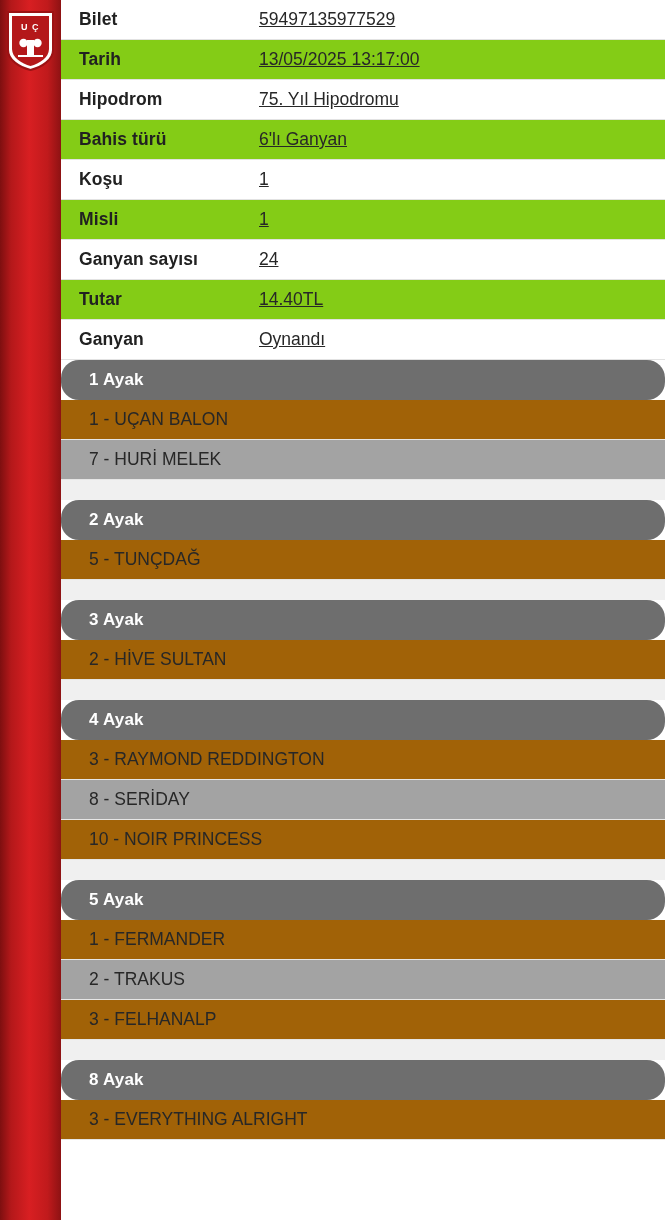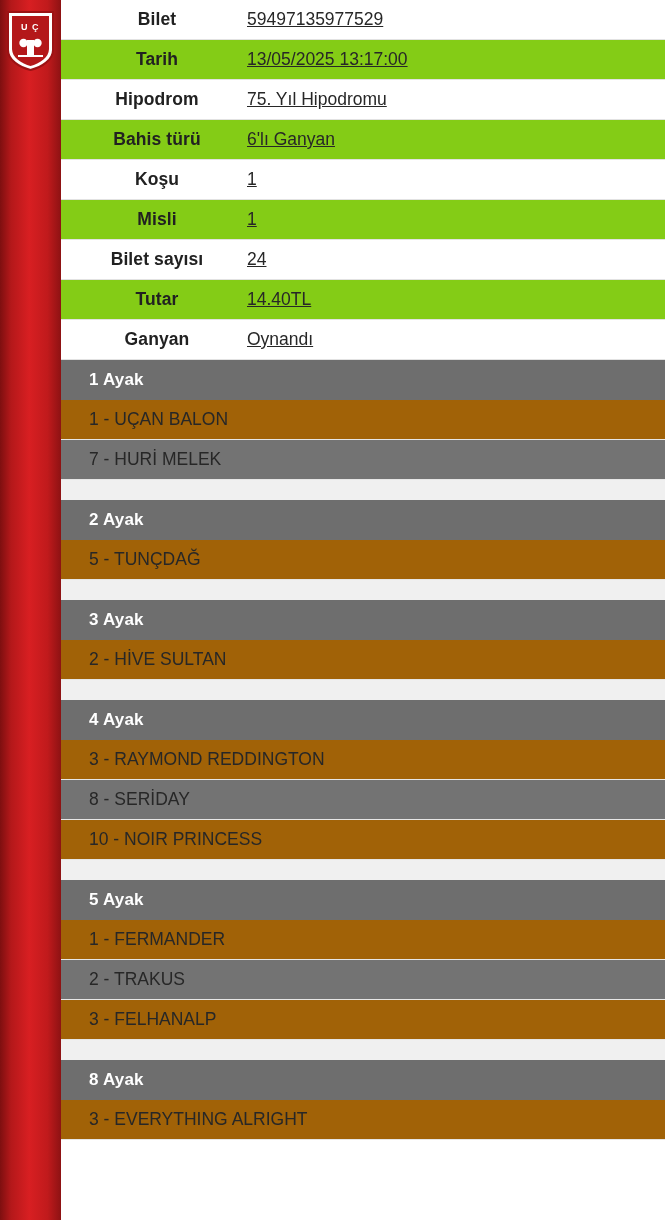--- a/index.html
+++ b/index.html
@@ -40,22 +40,21 @@
     height: 1220px;
     background: #ffffff;
     overflow: hidden;
   }
 
   .info-row {
     display: flex;
     align-items: center;
     height: 40px;
     border-bottom: 1px solid #e2e2e2;
-    padding: 0 0 0 6px;
-    text-align: center;
+    padding: 0 0 0 18px;
   }
   .info-row.alt { background: #84cc16; }
   .info-row.plain { background: #ffffff; }
   .info-label {
     width: 180px;
     min-width: 180px;
     font-size: 17.5px;
     font-weight: bold;
     color: #212121;
     letter-spacing: 0.1px;
@@ -67,36 +66,37 @@
     text-decoration: underline;
   }
 
   
   .leg-header {
     height: 40px;
     background: #6e6e6e;
     display: flex;
     align-items: center;
     padding-left: 28px;
+    border-radius: 18px;
   }
   .leg-header-title {
     color: #ffffff;
     font-size: 17px;
     font-weight: bold;
     letter-spacing: 0.2px;
   }
   .horse-row {
     height: 40px;
     display: flex;
     align-items: center;
     padding-left: 28px;
     border-bottom: 1px solid #e6e6e6;
     background: #a16207;
   }
-  .horse-row.alt { background: #737373; }
+  .horse-row.alt { background: #a3a3a3; }
   .horse-name {
     font-size: 17.5px;
     color: #272727;
   }
   .leg-gap {
     height: 20px;
     background: #f0f0f0;
   }
 </style>
 </head>
@@ -140,21 +140,21 @@
       </div>
       <div class="info-row plain">
         <div class="info-label">Koşu</div>
         <div class="info-value">1</div>
       </div>
       <div class="info-row alt">
         <div class="info-label">Misli</div>
         <div class="info-value">1</div>
       </div>
       <div class="info-row plain">
-        <div class="info-label">Bilet sayısı</div>
+        <div class="info-label">Ganyan sayısı</div>
         <div class="info-value">24</div>
       </div>
       <div class="info-row alt">
         <div class="info-label">Tutar</div>
         <div class="info-value">14.40TL</div>
       </div>
       <div class="info-row plain">
         <div class="info-label">Ganyan</div>
         <div class="info-value">Oynandı</div>
       </div>

